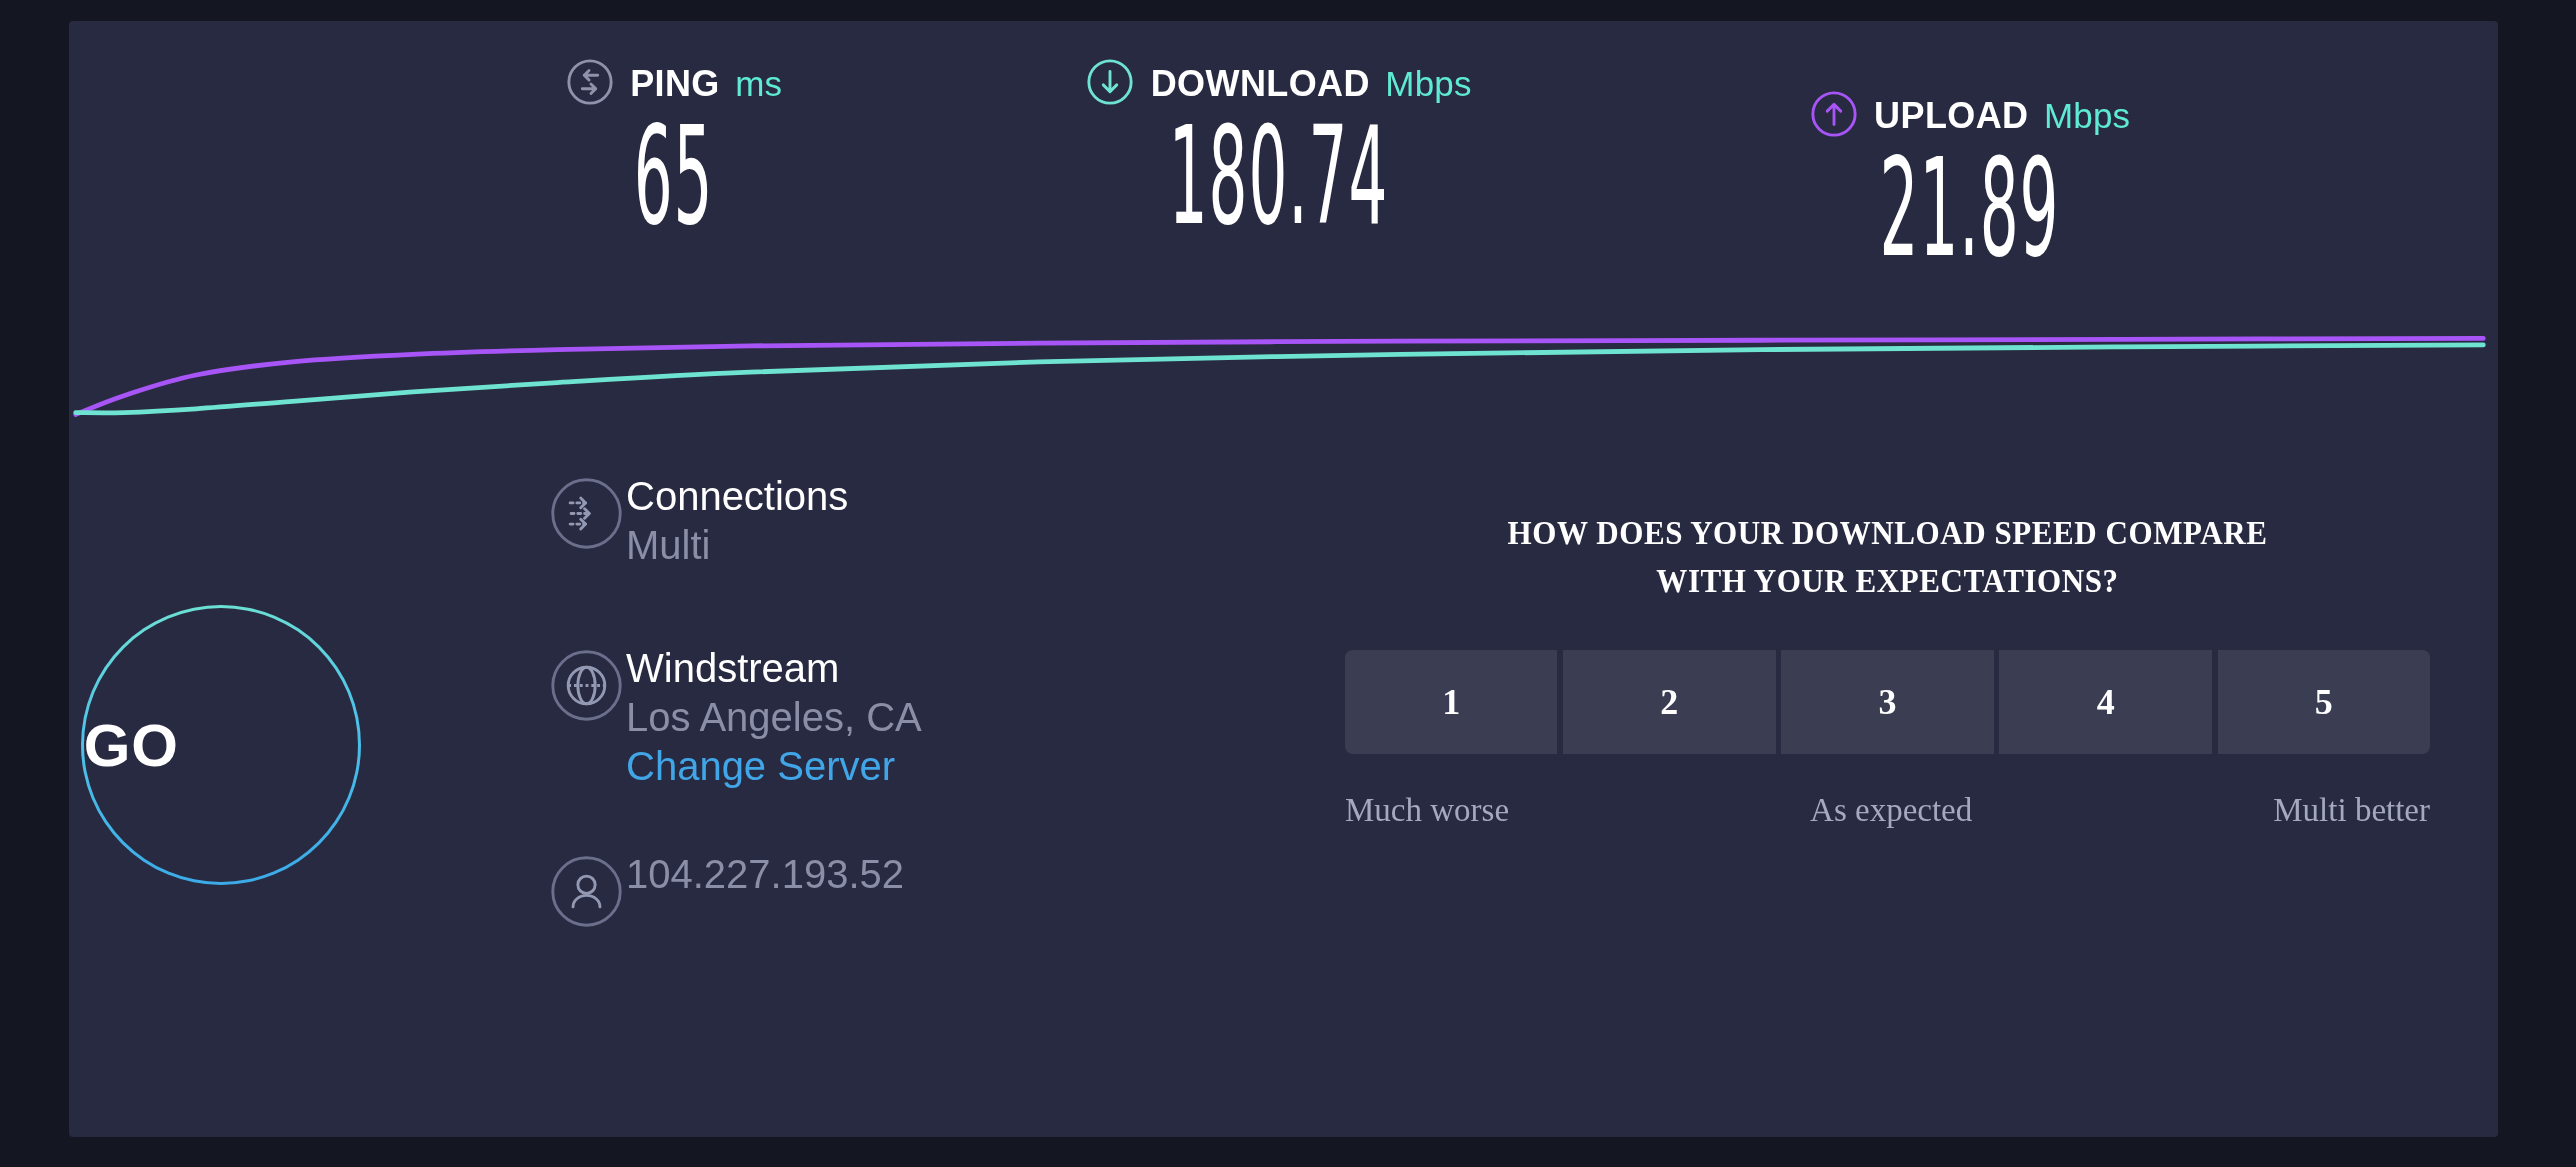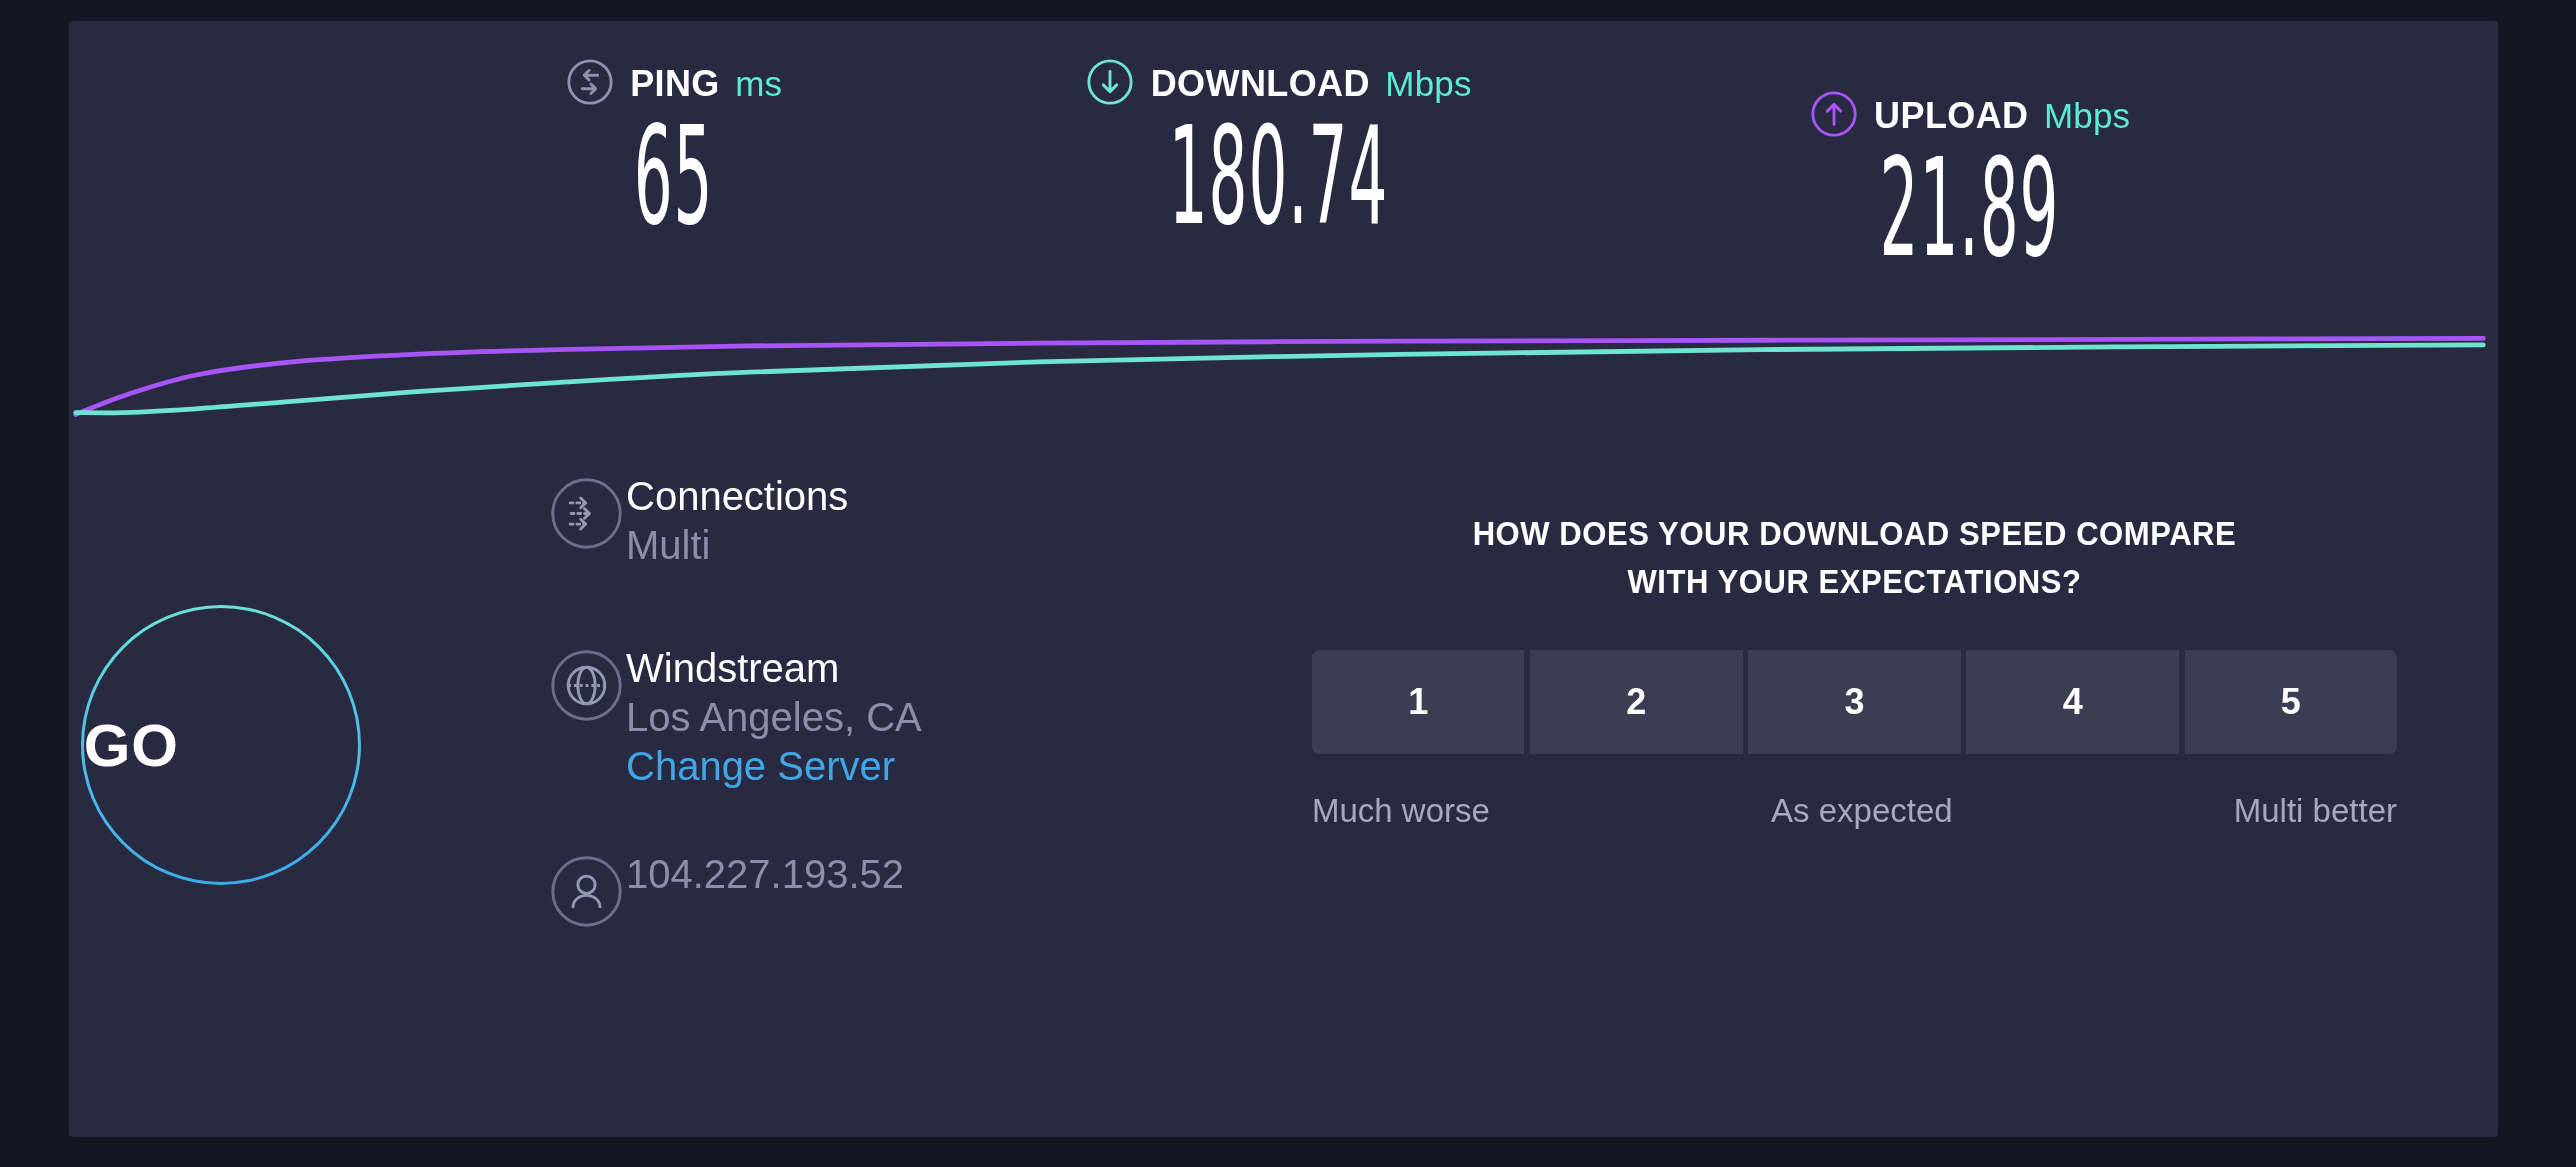--- a/index.html
+++ b/index.html
@@ -140,22 +140,23 @@
     font-weight: 400;
     color: #41a6e8;
     line-height: 1.22;
     white-space: nowrap;
     cursor: pointer;
   }
 
   
   .survey {
     position: absolute;
-    left: 1243px; top: 67px;
+    left: 1276px; top: 67px;
     width: 1085px;
+    font-family: Liberation Serif, serif;
   }
   .survey-title {
     font-size: 33px;
     font-weight: 700;
     color: #ffffff;
     text-align: center;
     letter-spacing: 0.6px;
     line-height: 1.45;
     transform: scaleX(0.94);
   }

